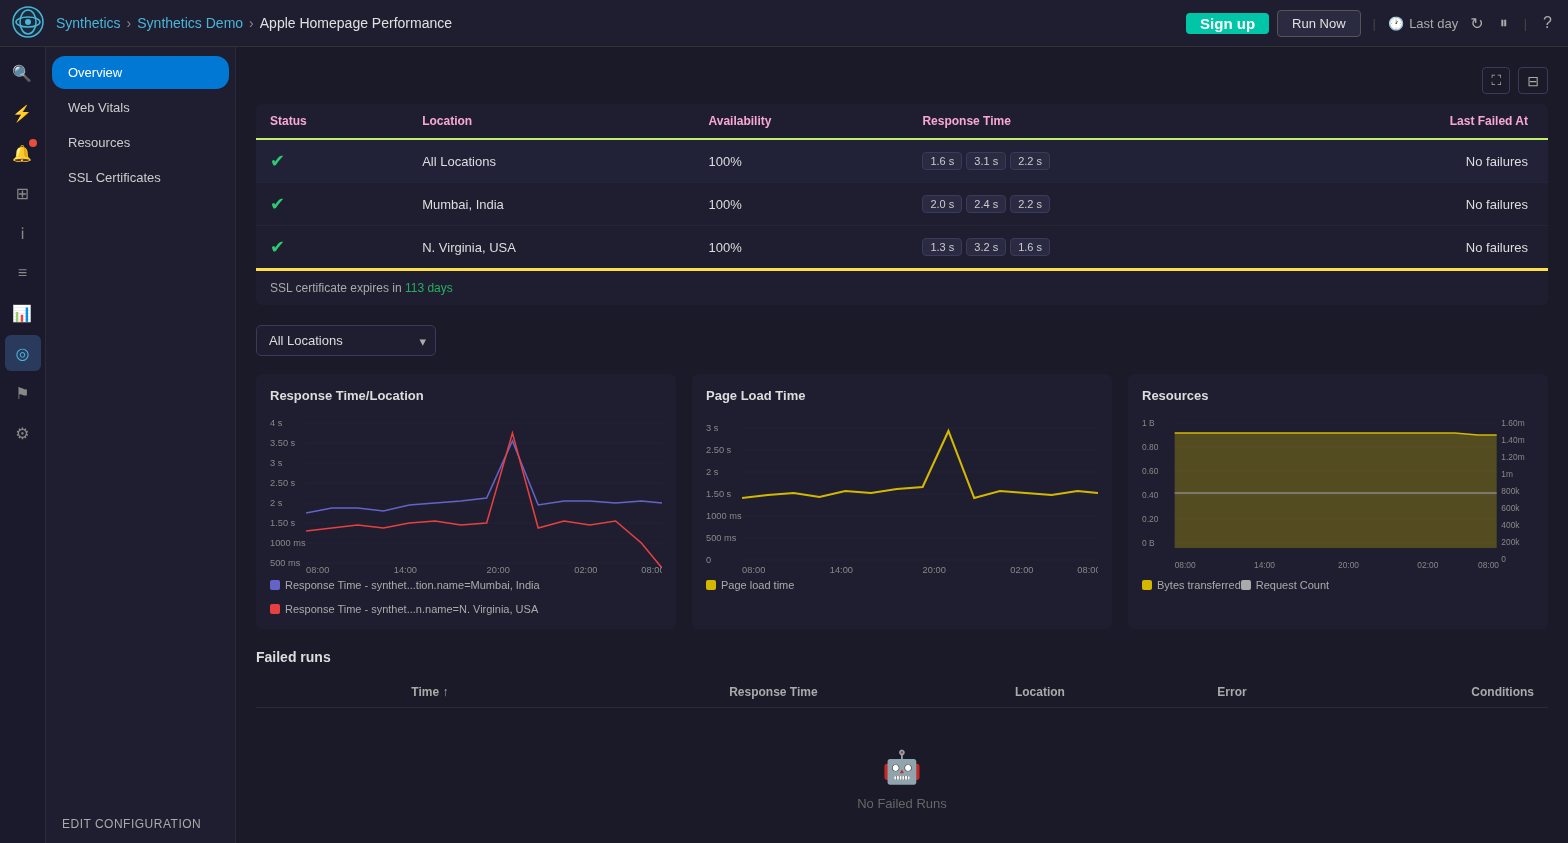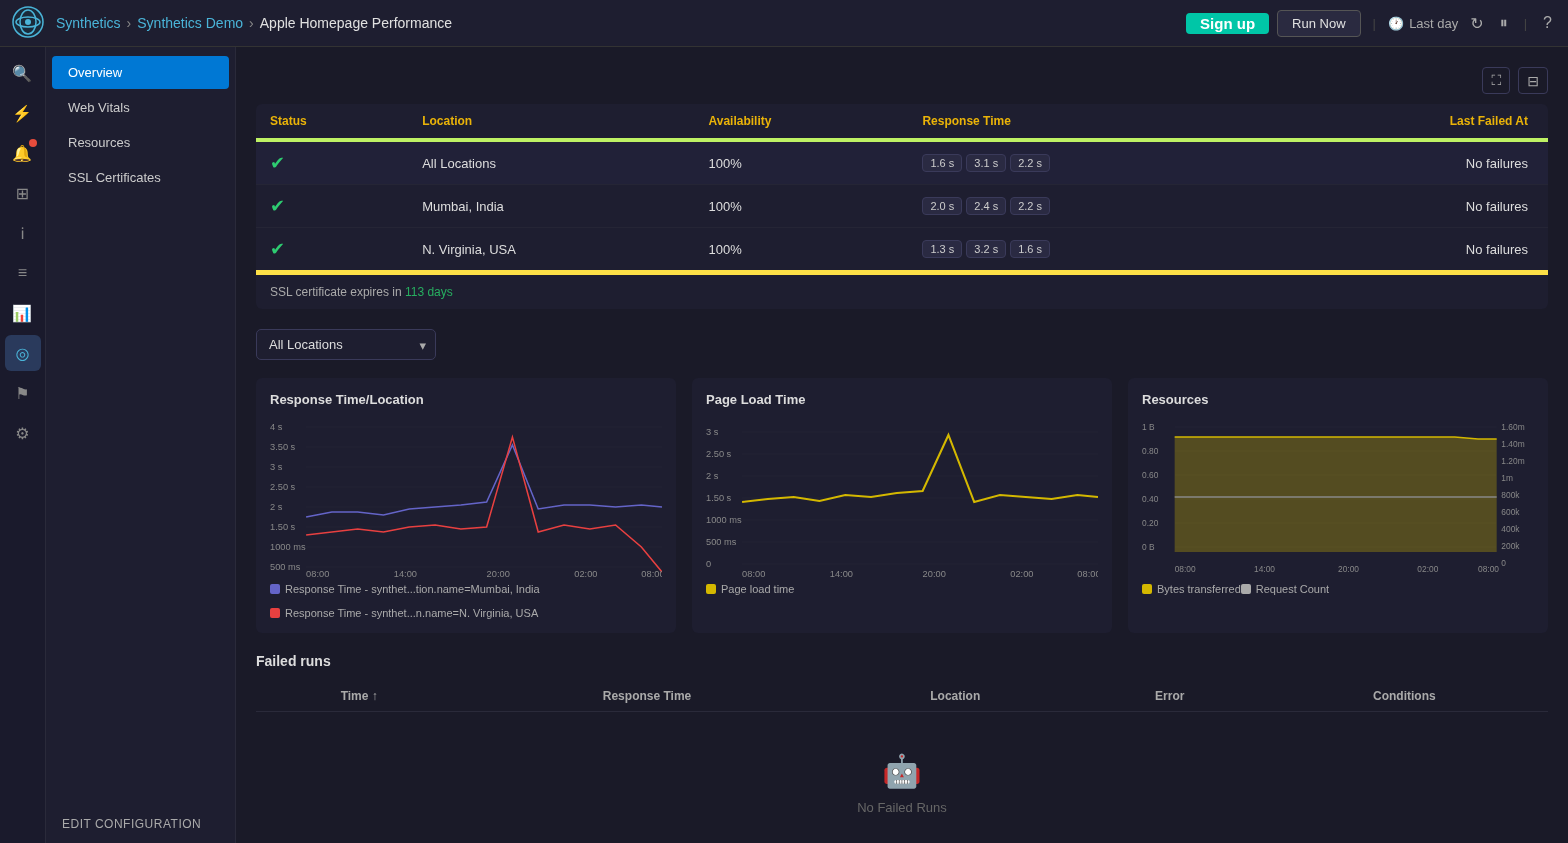--- a/index.html
+++ b/index.html
@@ -76,21 +76,21 @@
       flex-shrink: 0;
       display: flex;
       flex-direction: column;
       padding-top: 8px;
     }
     .nav-item {
       padding: 9px 16px;
       cursor: pointer;
       color: #ccc;
       font-size: 13px;
-      border-radius: 4px;
+      border-radius: 13px;
       margin: 1px 6px;
     }
     .nav-item.active {
       background: #0078d4;
       color: #fff;
     }
     .nav-section-label {
       padding: 16px 16px 6px;
       color: #666; font-size: 11px; text-transform: uppercase; letter-spacing: 0.5px;
     }
@@ -105,34 +105,34 @@
 
     
     .table-container {
       background: #1e1e30;
       border-radius: 6px;
       margin-bottom: 20px;
     }
     .data-table { width: 100%; border-collapse: collapse; }
     .data-table th {
       text-align: left; padding: 10px 14px;
-      color: #eab308; font-weight: 600; font-size: 12px;
-      border-bottom: 4px solid #bef264;
+      color: #f9a8d4; font-weight: 600; font-size: 12px;
+      border-bottom: 2px solid #bef264;
     }
     .data-table td { padding: 10px 14px; color: #ddd; font-size: 13px; }
     .data-table tr:not(:last-child) td { border-bottom: 1px solid #252535; }
     .data-table tr.highlighted td { background: #212138; }
     .status-icon { color: #2ecc71; font-size: 18px; }
     .badge {
       display: inline-block;
       background: #2a2a42; border: 1px solid #3a3a5a;
       border-radius: 4px; padding: 2px 7px;
       font-size: 11px; color: #ccc; margin-right: 4px;
     }
-    .ssl-notice { padding: 10px 14px; font-size: 12px; color: #aaa; border-top: 5px solid #fde047; }
+    .ssl-notice { padding: 10px 14px; font-size: 12px; color: #aaa; border-top: 3px solid #fde047; }
     .ssl-notice span { color: #27ae60; }
 
     
     .filters-row {
       display: flex; align-items: center; gap: 12px; margin-bottom: 18px;
     }
     .location-select {
       background: #1e1e30; border: 1px solid #3a3a5a; color: #ddd;
       padding: 7px 30px 7px 12px; border-radius: 5px; font-size: 13px;
       appearance: none; cursor: pointer; min-width: 180px;
@@ -159,21 +159,21 @@
     .chart-title { font-size: 13px; font-weight: 600; color: #ddd; margin-bottom: 10px; }
     .chart-area { width: 100%; height: 160px; position: relative; }
     .chart-legend { display: flex; flex-direction: column; gap: 12px; margin-top: 6px; font-size: 11px; color: #aaa; }
     .legend-item { display: flex; align-items: center; gap: 5px; }
     .legend-dot { width: 10px; height: 10px; border-radius: 2px; }
 
     
     .section-title { font-size: 14px; font-weight: 600; color: #ddd; margin-bottom: 12px; }
     .failed-table { width: 100%; border-collapse: collapse; }
     .failed-table th {
-      text-align: center; padding: 8px 14px; color: #aaa;
+      text-align: right; padding: 8px 14px; color: #aaa;
       font-size: 12px; font-weight: 600; border-bottom: 1px solid #2a2a3a;
     }
     .empty-state { text-align: center; padding: 40px; color: #666; }
     .empty-icon { font-size: 32px; margin-bottom: 10px; }
 
     .top-right-icons {
       display: flex; gap: 8px; justify-content: flex-end; margin-bottom: 10px;
     }
     .icon-btn { background: none; border: 1px solid #3a3a5a; color: #aaa; border-radius: 4px; padding: 4px 8px; cursor: pointer; font-size: 14px; }
   </style>

